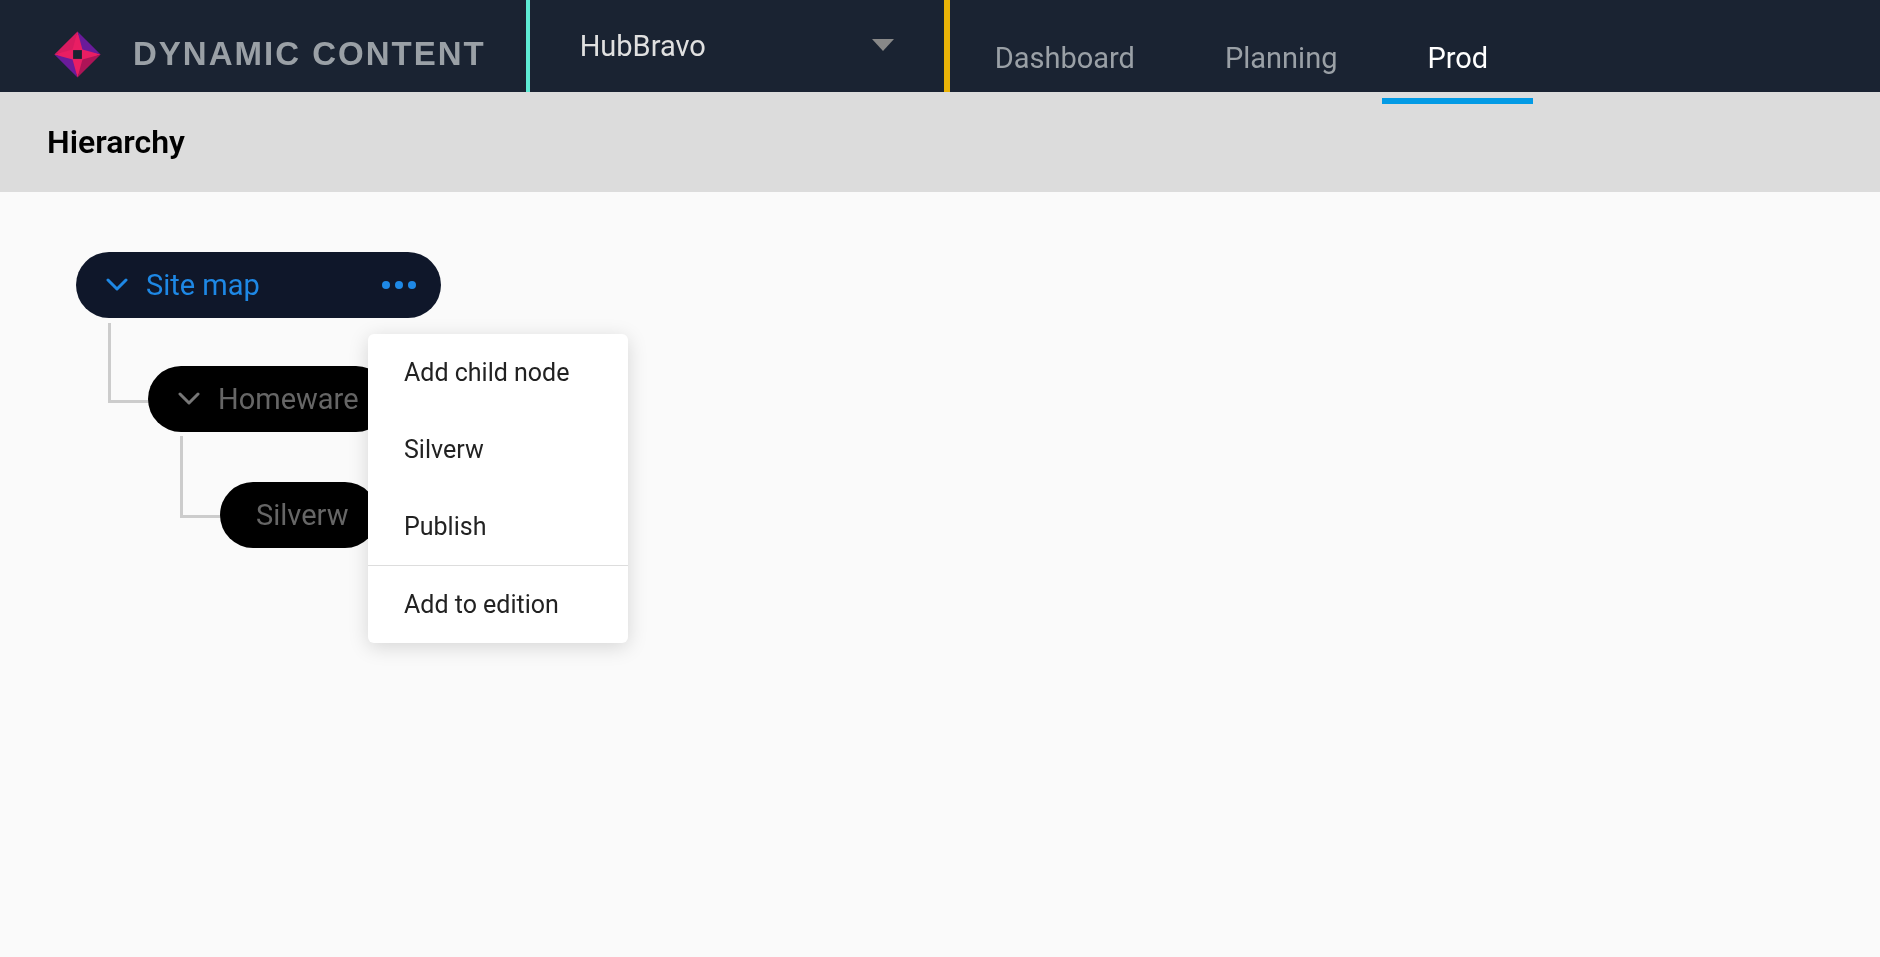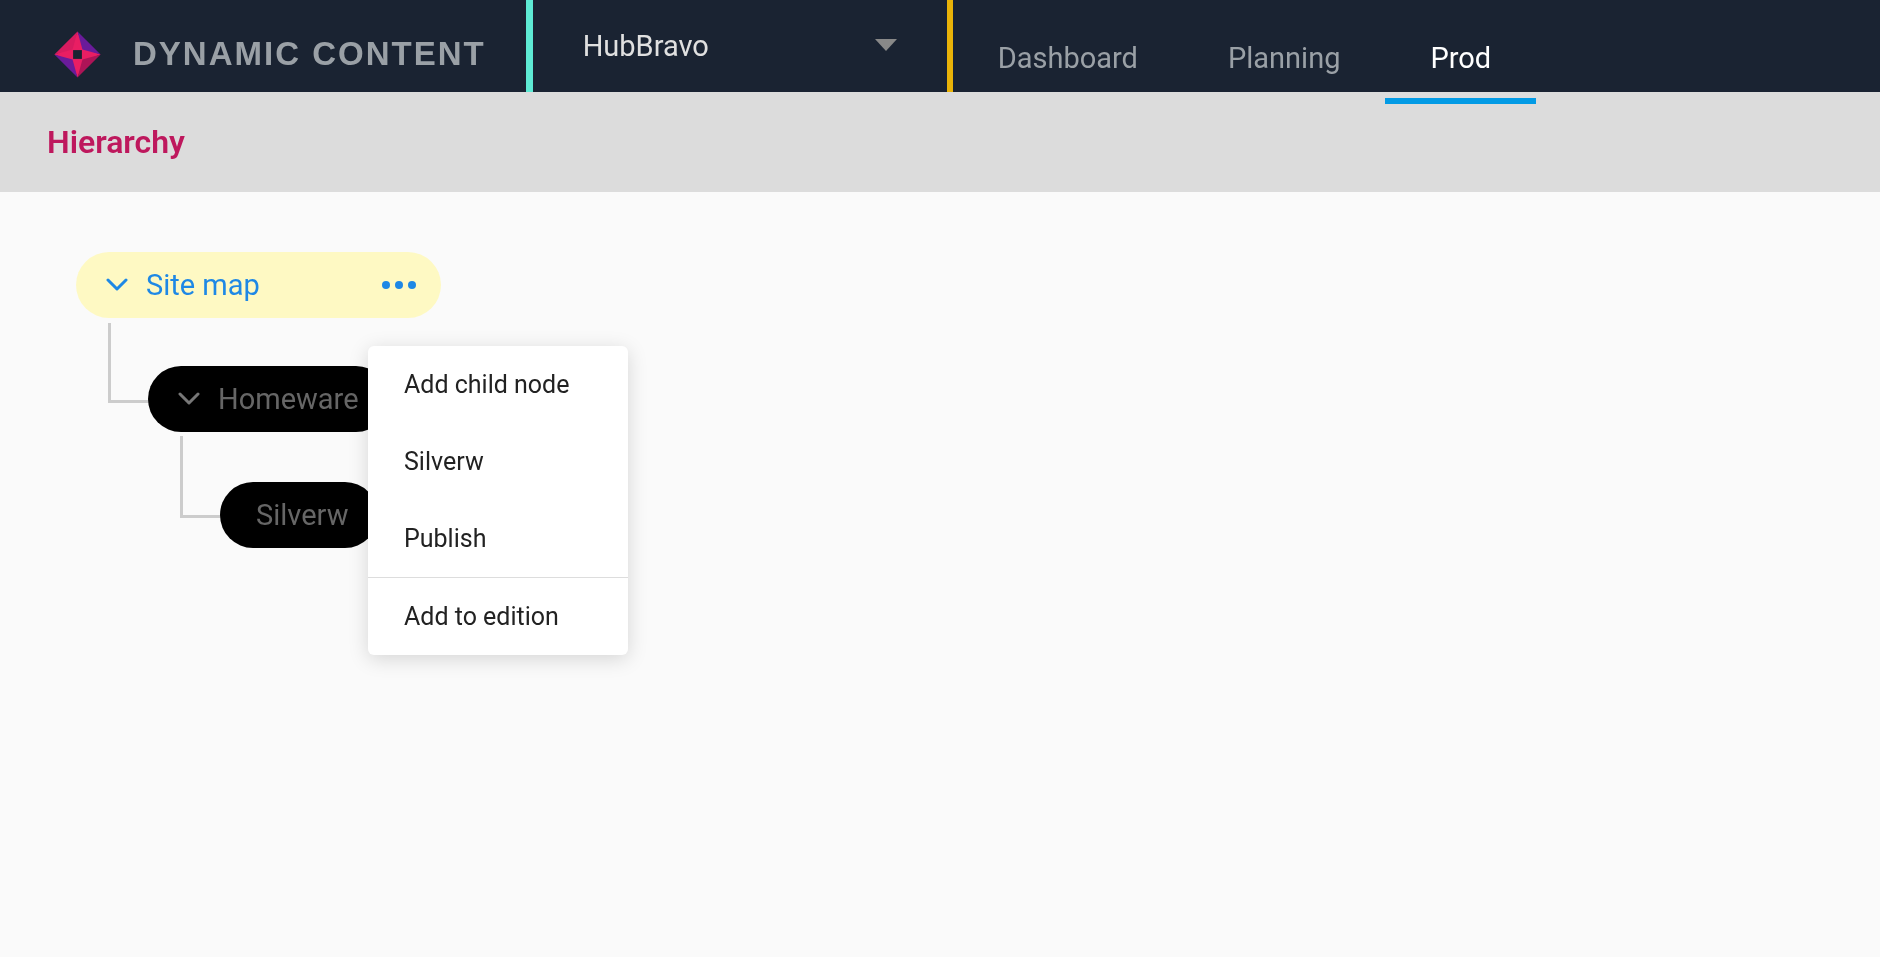--- a/index.html
+++ b/index.html
@@ -17,21 +17,21 @@
     background: #1a2332;
     display: flex;
     align-items: center;
     color: #fff;
   }
   .brand {
     display: flex;
     align-items: center;
     padding: 16px 40px 0 50px;
     height: 100%;
-    border-right: 7px solid #5eead4;
+    border-right: 4px solid #5eead4;
   }
   .brand-logo {
     width: 55px;
     height: 55px;
     margin-right: 28px;
     position: relative;
   }
   .brand-title {
     font-size: 33px;
     font-weight: 800;
@@ -95,34 +95,34 @@
   .subheader {
     height: 100px;
     background: #dcdcdc;
     display: flex;
     align-items: center;
     padding: 0 47px;
   }
   .subheader-title {
     font-size: 32px;
     font-weight: 600;
-    color: #be185d;
+    color: #000000;
   }
 
   .node-pill {
     display: inline-flex;
     align-items: center;
     border-radius: 40px;
     padding: 16px 30px;
     font-size: 29px;
     cursor: pointer;
     position: relative;
   }
   .node-pill.selected {
-    background: #fef9c3;
+    background: #0f172a;
     color: #1e88e5;
     padding-right: 60px;
     min-width: 365px;
   }
   .node-pill.normal {
     background: #000000;
     color: #666;
   }
   .chevron {
     margin-right: 18px;
@@ -161,21 +161,21 @@
 
   .conn1v { left: 108px; top: 323px; height: 80px; }
   .conn1h { left: 108px; top: 400px; width: 42px; }
   .conn2v { left: 180px; top: 436px; height: 82px; }
   .conn2h { left: 180px; top: 515px; width: 42px; }
 
   
   .context-menu {
     position: absolute;
     left: 368px;
-    top: 346px;
+    top: 334px;
     width: 260px;
     background: #fff;
     border-radius: 6px;
     box-shadow: 0 4px 20px rgba(0,0,0,0.15);
     overflow: hidden;
     z-index: 20;
   }
   .menu-item {
     padding: 24px 36px;
     font-size: 25px;

